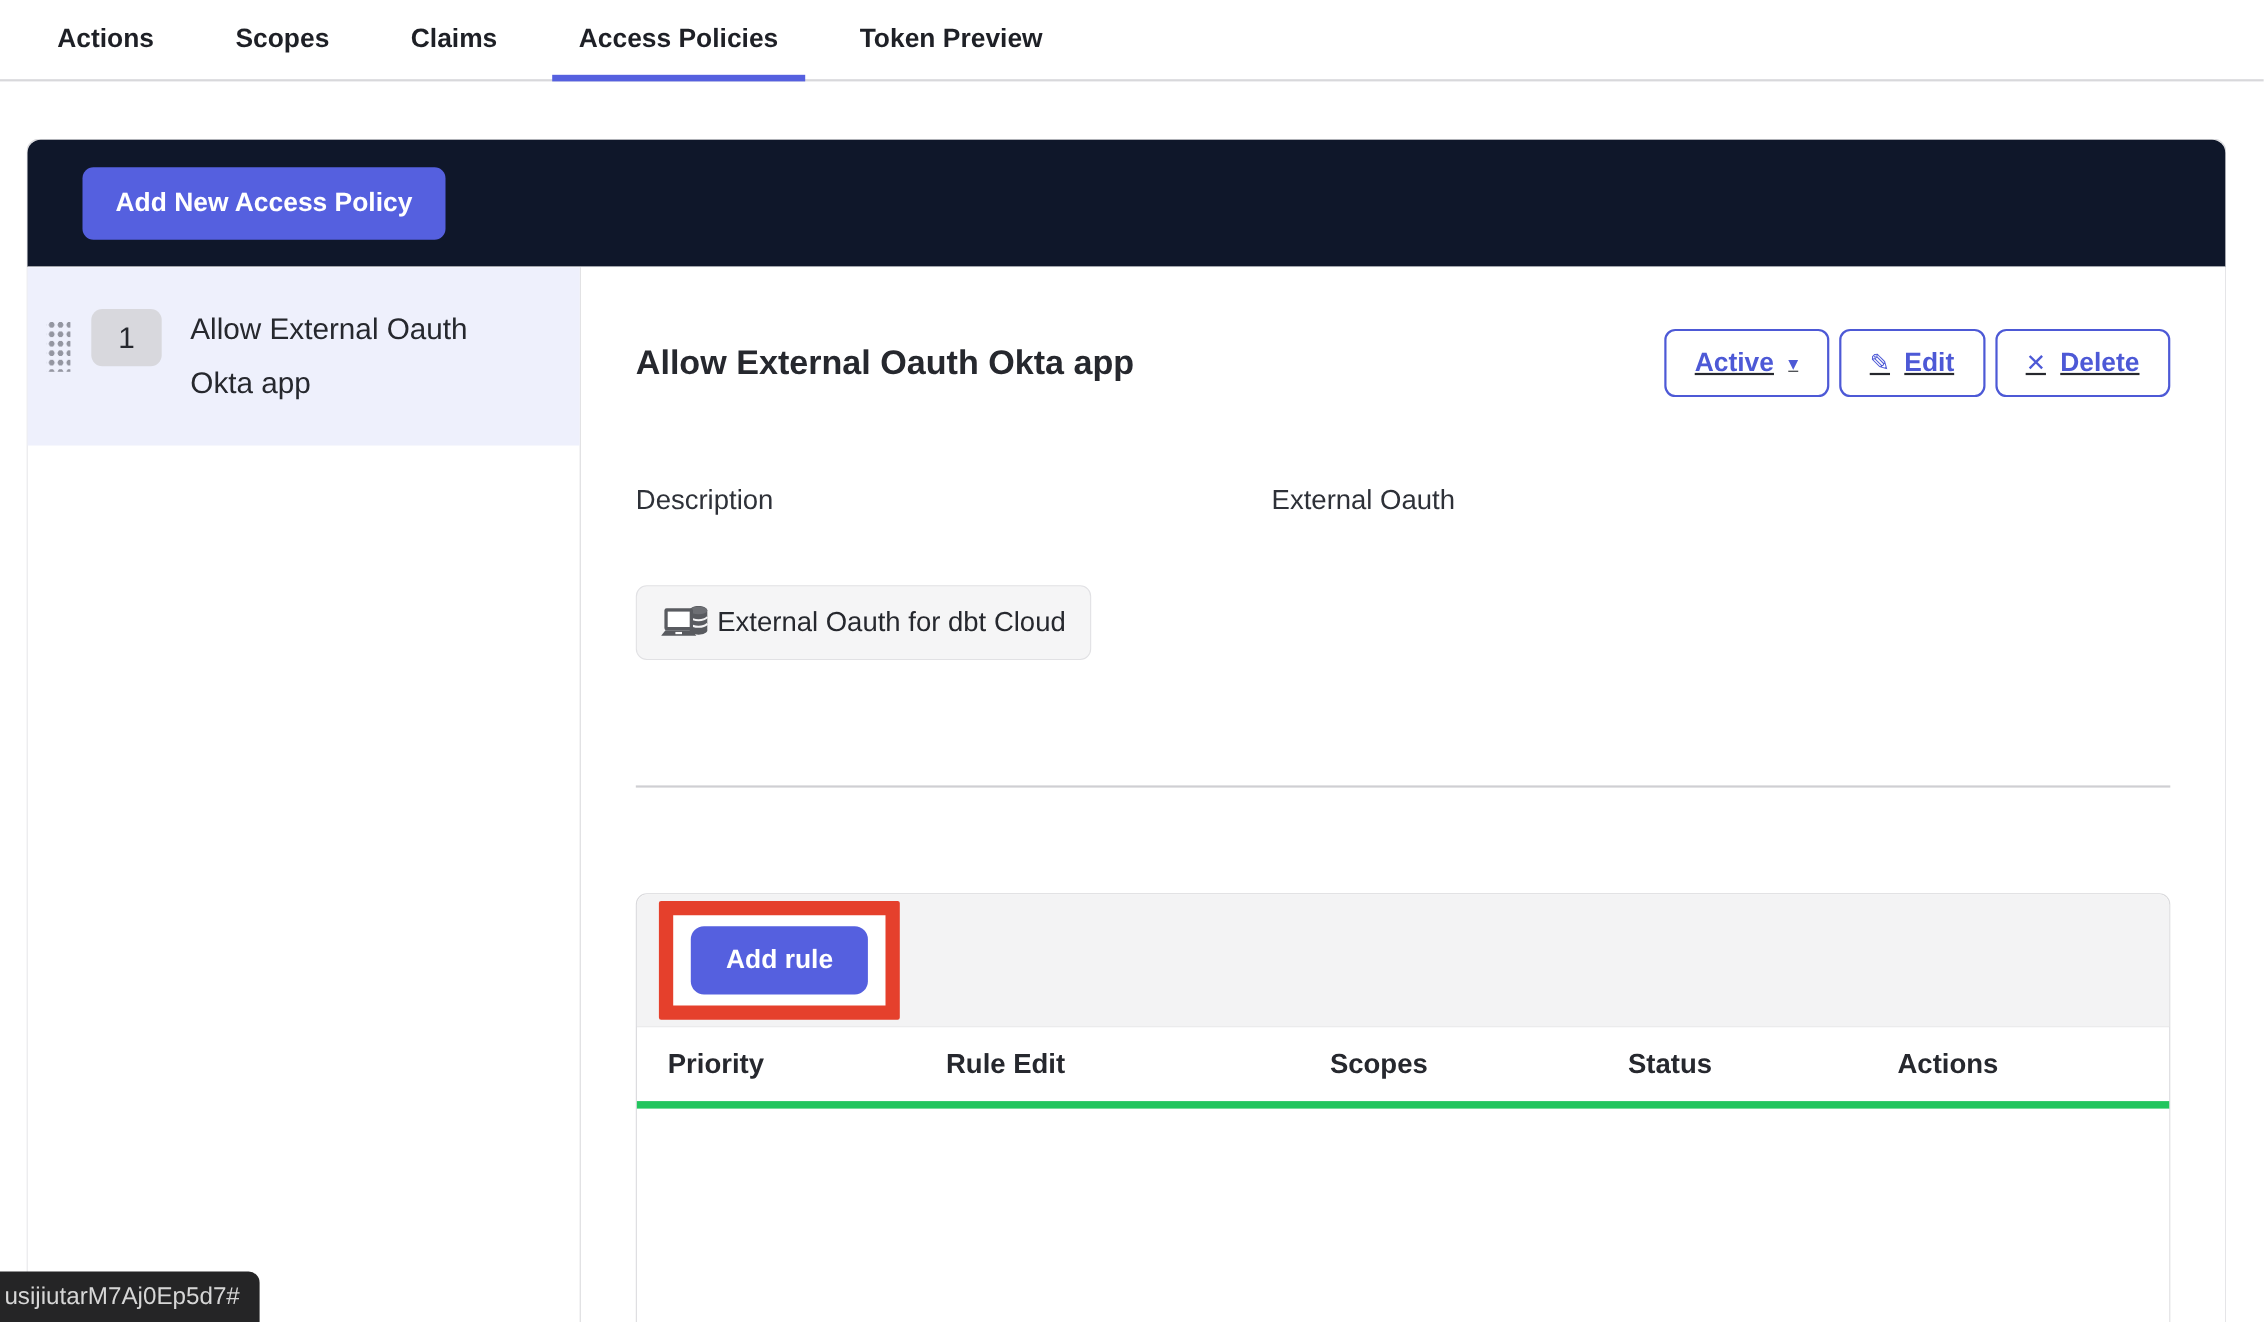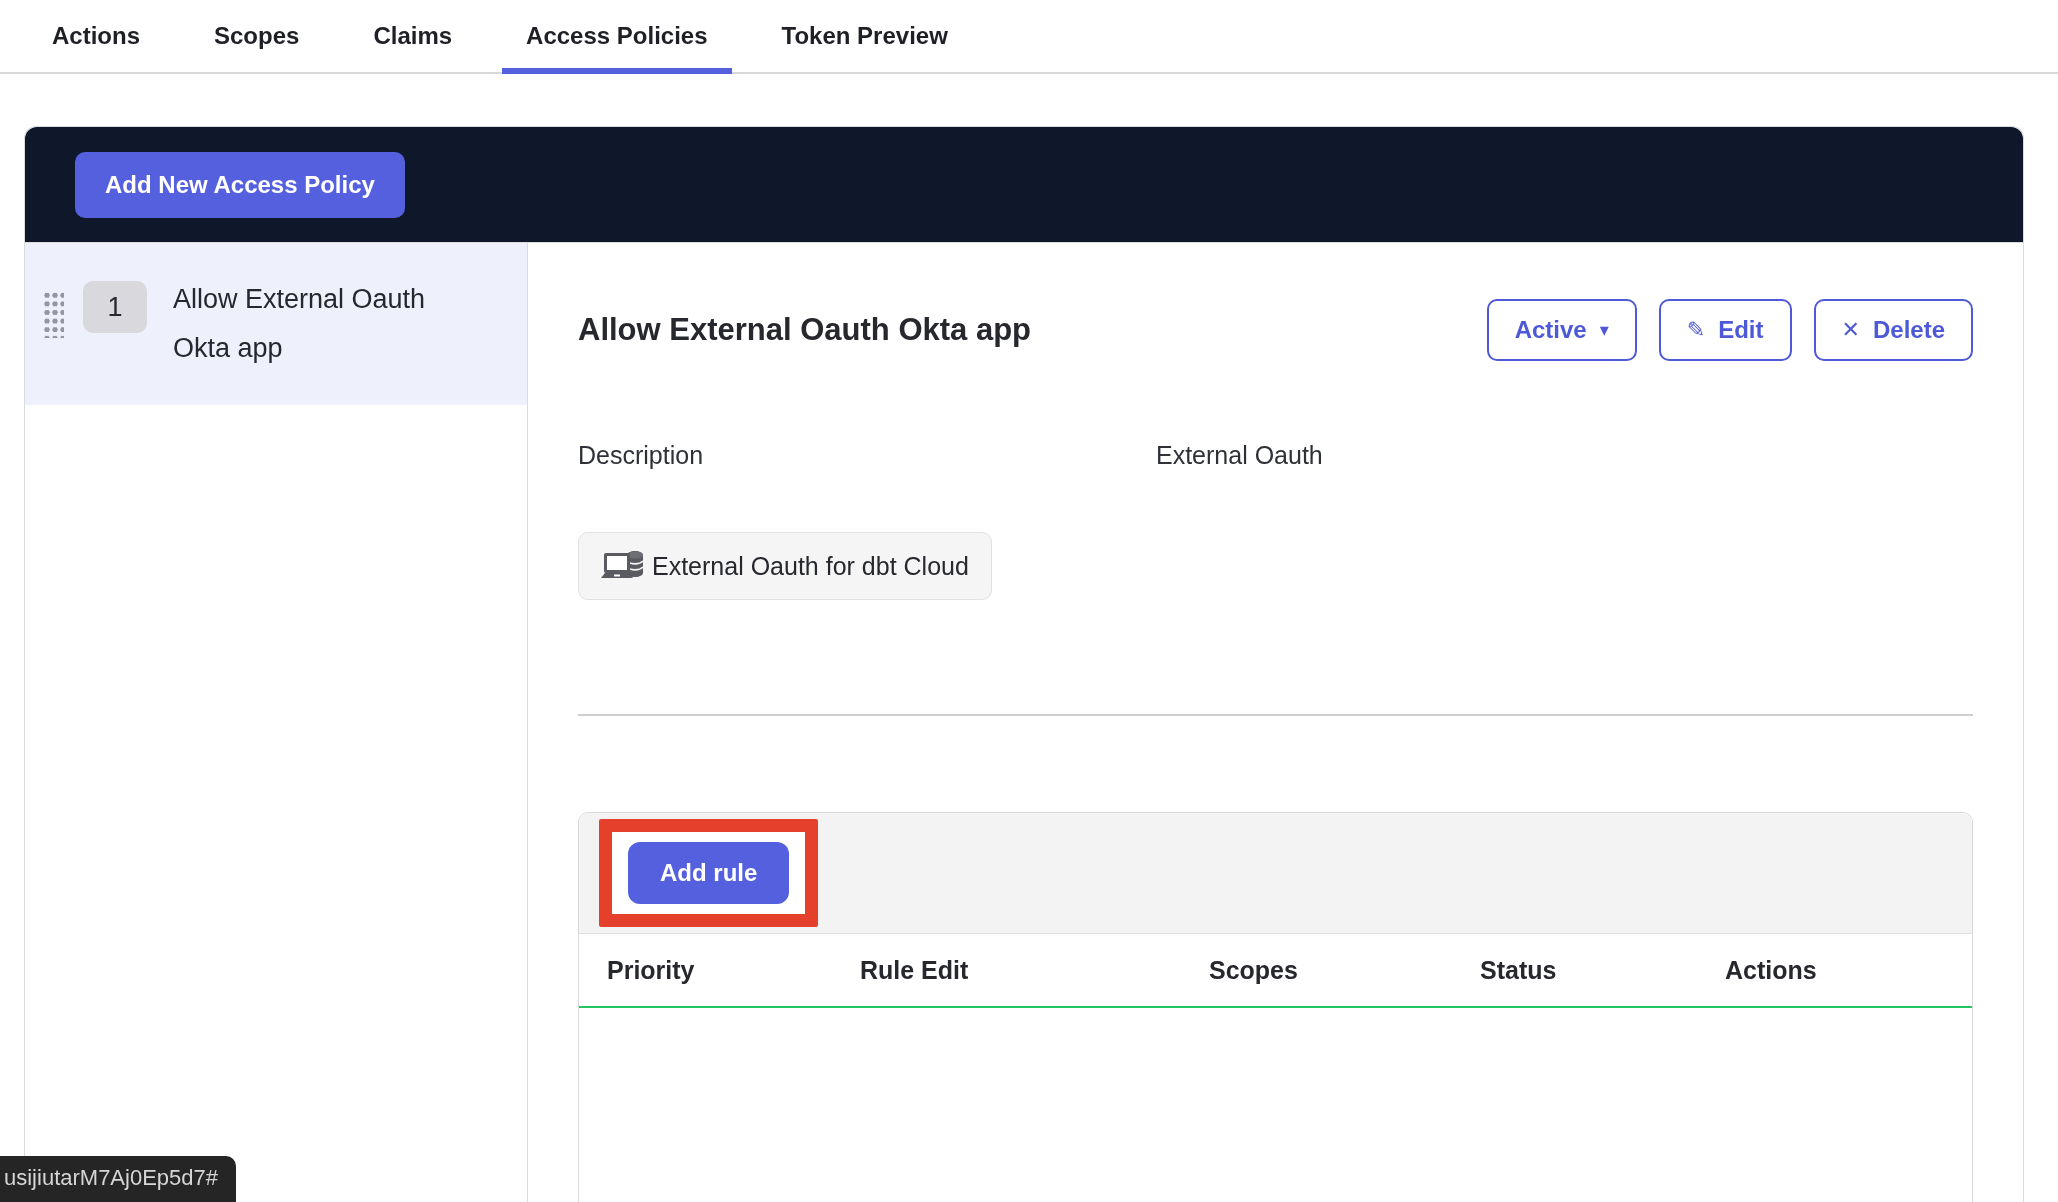--- a/index.html
+++ b/index.html
@@ -75,21 +75,21 @@
     color: #26282e; width: 290px;
   }
 
   
   .policy-detail { flex: 1; padding: 0 50px; min-width: 0; }
   .detail-head {
     margin-top: 56px;
     display: flex; justify-content: space-between; align-items: center;
   }
   .detail-head h1 { font-size: 31px; font-weight: bold; color: #26282e; }
-  .actions { display: flex; gap: 22px; }
+  .actions { display: flex; gap: 9px; text-decoration: underline; }
   .btn-outline {
     background: #fff; border: 2px solid var(--accent2); color: var(--accent2);
     font-family: inherit; font-size: 24px; font-weight: bold;
     border-radius: 10px; padding: 15px 26px;
     display: flex; align-items: center; gap: 13px; cursor: pointer; white-space: nowrap;
   }
   .btn-outline .ico { font-size: 22px; font-weight: normal; }
   .btn-outline .caret { font-size: 18px; }
 
   .field-row {
@@ -121,21 +121,21 @@
   }
   .annotation-box {
     display: inline-block;
     border: 13px solid var(--red); background: #ffffff;
     padding: 10px 16px; border-radius: 2px;
   }
   .btn-add-rule { padding: 17px 32px; border-radius: 12px; }
   .rules-cols {
     display: grid; grid-template-columns: 253px 349px 271px 245px 1fr;
     align-items: center; height: 74px; padding-left: 28px;
-    border-bottom: 2px solid #22c55e; flex: none;
+    border-bottom: 7px solid #22c55e; flex: none;
     font-size: 25px; font-weight: bold; color: #26282e;
   }
   .rules-body { flex: 1; background: #fff; border-radius: 0 0 10px 10px; }
 
   
   .link-preview {
     position: absolute; left: -10px; bottom: 0;
     background: #252526; color: #d6d6d6;
     font-size: 22px; padding: 9px 18px 11px 14px;
     border-radius: 0 10px 0 0; white-space: nowrap;

